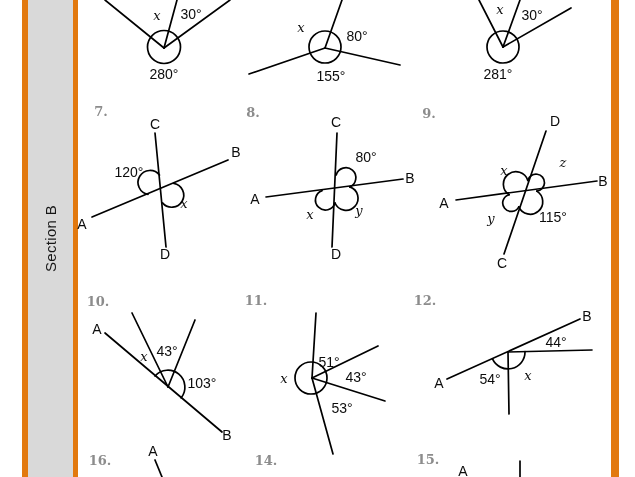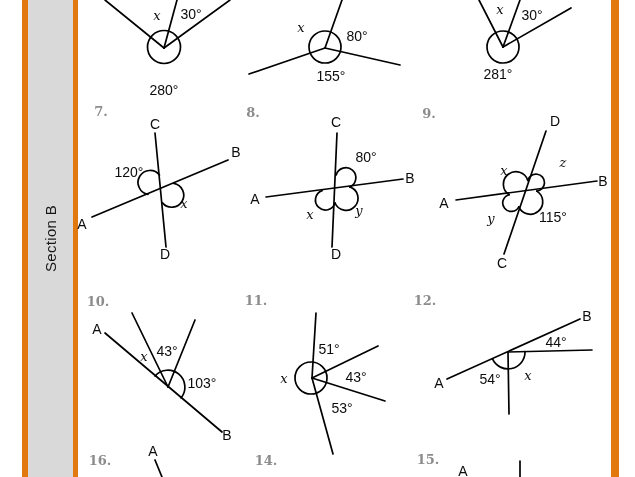--- a/index.html
+++ b/index.html
@@ -128,21 +128,21 @@
       <path d="M155 460 L162 477"></path>
     </g>
 
     <g>
       <path d="M520 461 L520 477"></path>
     </g>
   </svg>
 
   <span class="lbl var" style="left:157px;top:15px;">x</span>
   <span class="lbl" style="left:191px;top:14px;">30°</span>
-  <span class="lbl" style="left:164px;top:74px;margin-top:16px;">280°</span>
+  <span class="lbl" style="left:164px;top:74px;">280°</span>
 
   <span class="lbl var" style="left:301px;top:27px;">x</span>
   <span class="lbl" style="left:357px;top:36px;">80°</span>
   <span class="lbl" style="left:331px;top:76px;text-align:right;">155°</span>
 
   <span class="lbl var" style="left:500px;top:9px;">x</span>
   <span class="lbl" style="left:532px;top:15px;">30°</span>
   <span class="lbl" style="left:498px;top:74px;">281°</span>
 
   <span class="lbl num" style="left:101px;top:111px;">7.</span>
@@ -174,21 +174,21 @@
 
   <span class="lbl num" style="left:98px;top:301px;">10.</span>
   <span class="lbl" style="left:97px;top:329px;">A</span>
   <span class="lbl" style="left:227px;top:435px;">B</span>
   <span class="lbl var" style="left:144px;top:356px;">x</span>
   <span class="lbl" style="left:167px;top:351px;">43°</span>
   <span class="lbl" style="left:202px;top:383px;">103°</span>
 
   <span class="lbl num" style="left:256px;top:300px;">11.</span>
   <span class="lbl var" style="left:284px;top:378px;">x</span>
-  <span class="lbl" style="left:329px;top:349px;">51°</span>
+  <span class="lbl" style="left:329px;top:362px;">51°</span>
   <span class="lbl" style="left:356px;top:377px;">43°</span>
   <span class="lbl" style="left:342px;top:408px;">53°</span>
 
   <span class="lbl num" style="left:425px;top:300px;text-align:right;">12.</span>
   <span class="lbl" style="left:587px;top:316px;">B</span>
   <span class="lbl" style="left:556px;top:342px;">44°</span>
   <span class="lbl" style="left:439px;top:383px;">A</span>
   <span class="lbl" style="left:490px;top:379px;text-align:right;">54°</span>
   <span class="lbl var" style="left:528px;top:375px;">x</span>
 

